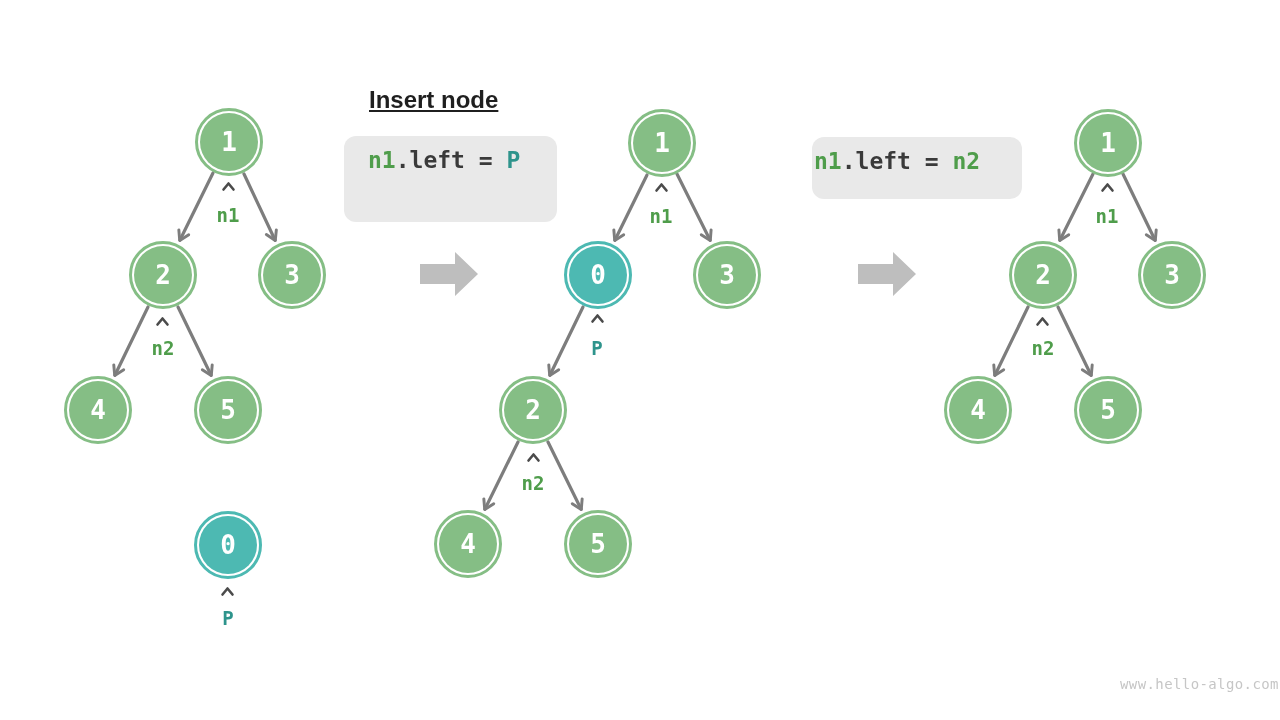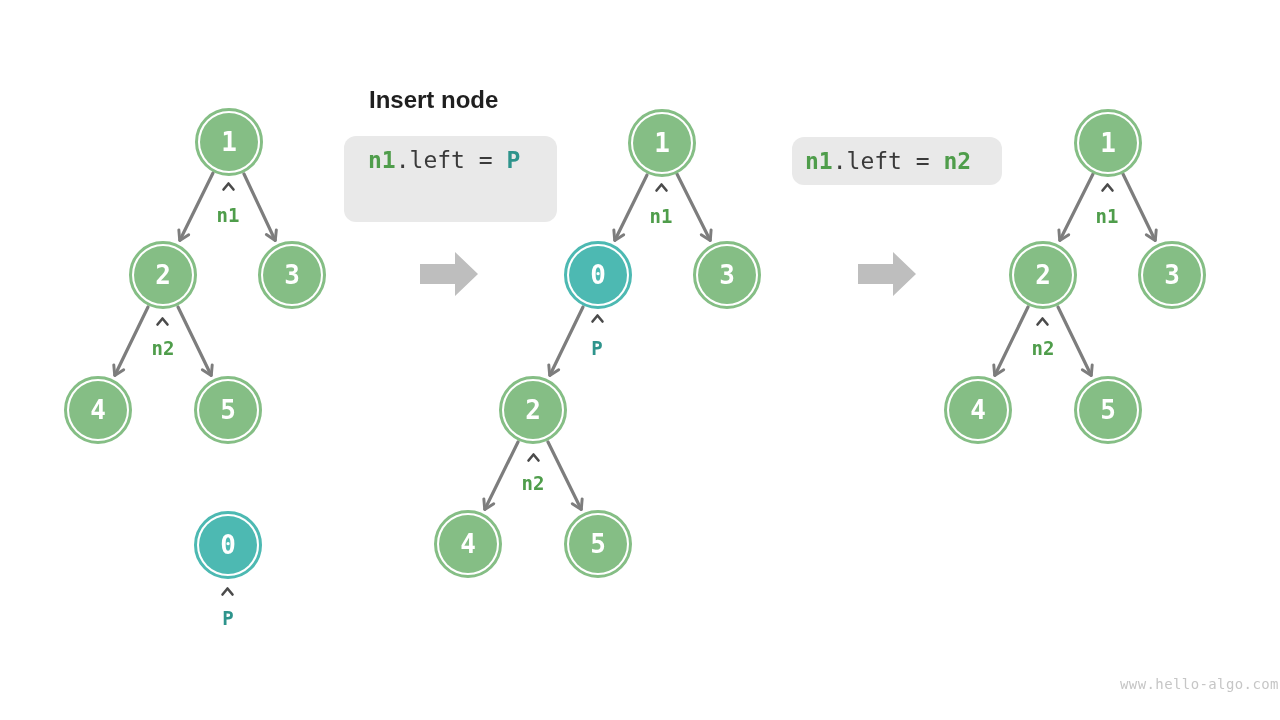--- a/index.html
+++ b/index.html
@@ -27,28 +27,28 @@
   .node.teal{border-color:var(--teal);}
   .node.teal::before{background:var(--teal);}
 
   .caret{position:absolute;}
 
   .ptr-label{position:absolute;transform:translateX(-50%);white-space:nowrap;
              font:700 19px "DejaVu Sans Mono","Liberation Mono",monospace;color:var(--lbl-green);line-height:22px;}
   .ptr-label.teal{color:var(--lbl-teal);}
 
   .panel-title{position:absolute;font:700 24px "Liberation Sans","DejaVu Sans",sans-serif;
-               color:var(--title);line-height:24px;white-space:nowrap;}
+               color:var(--title);line-height:24px;white-space:nowrap;text-decoration:underline;}
 
   .codebox{position:absolute;background:var(--codebg);border-radius:12px;box-sizing:border-box;padding-top:5px;}
   .codeline{font:400 23px "DejaVu Sans Mono","Liberation Mono",monospace;line-height:38px;
             color:var(--codetext);white-space:pre;}
   .codeline .green{color:var(--lbl-green);font-weight:700;}
   .codeline .teal{color:var(--lbl-teal);font-weight:700;}
-  .codeline .plain{color:var(--codetext);font-weight:400;}
+  .codeline .plain{color:var(--codetext);font-weight:700;}
 
   .watermark{position:absolute;left:1120px;top:676px;font:400 14px "DejaVu Sans Mono","Liberation Mono",monospace;
              letter-spacing:0.4px;color:var(--watermark);white-space:nowrap;}
 </style>
 </head>
 <body>
 
 <div class="canvas">
 
   <svg class="edges" viewBox="0 0 1280 720">
@@ -142,21 +142,21 @@
     <polyline points="2.5,8.5 7.5,2.5 12.5,8.5" fill="none" stroke="#4B4B4B" stroke-width="2.6" stroke-linecap="round" stroke-linejoin="round"></polyline>
     </svg>
   <svg class="caret" width="15" height="11" style="left:526px;top:452px">
     <polyline points="2.5,8.5 7.5,2.5 12.5,8.5" fill="none" stroke="#4B4B4B" stroke-width="2.6" stroke-linecap="round" stroke-linejoin="round"></polyline>
     </svg>
 
   <span class="ptr-label" style="left:661px;top:205px">n1</span>
   <span class="ptr-label teal" style="left:597px;top:337px">P</span>
   <span class="ptr-label" style="left:533px;top:472px">n2</span>
 
-  <div class="codebox" style="left:792px;top:137px;width:210px;height:48px;padding-left:13px">
+  <div class="codebox" style="left:812px;top:137px;width:210px;height:62px;padding-left:2px">
     <div class="codeline"><span class="green">n1</span><span class="plain">.left = </span><span class="green">n2</span></div>
   </div>
 
   <div class="node" style="left:1074px;top:109px">
     <span class="digit">1</span>
   </div>
   <div class="node" style="left:1009px;top:241px">
     <span class="digit">2</span>
   </div>
   <div class="node" style="left:1138px;top:241px">

